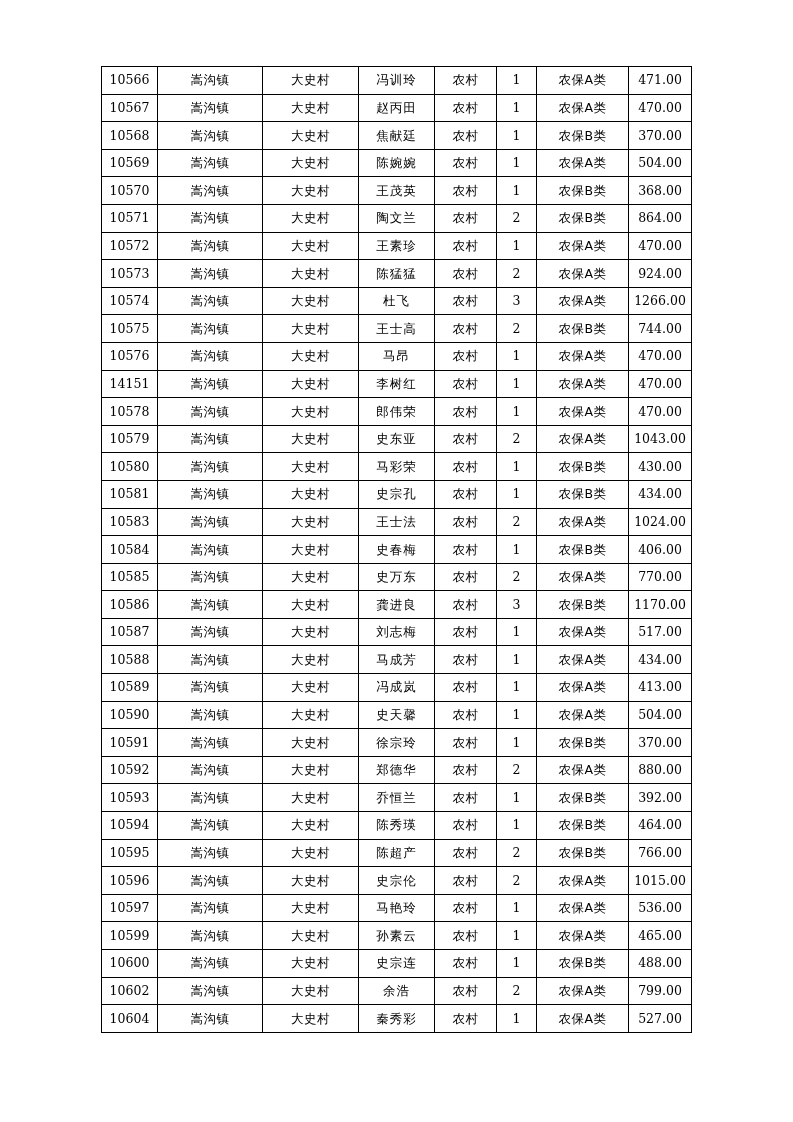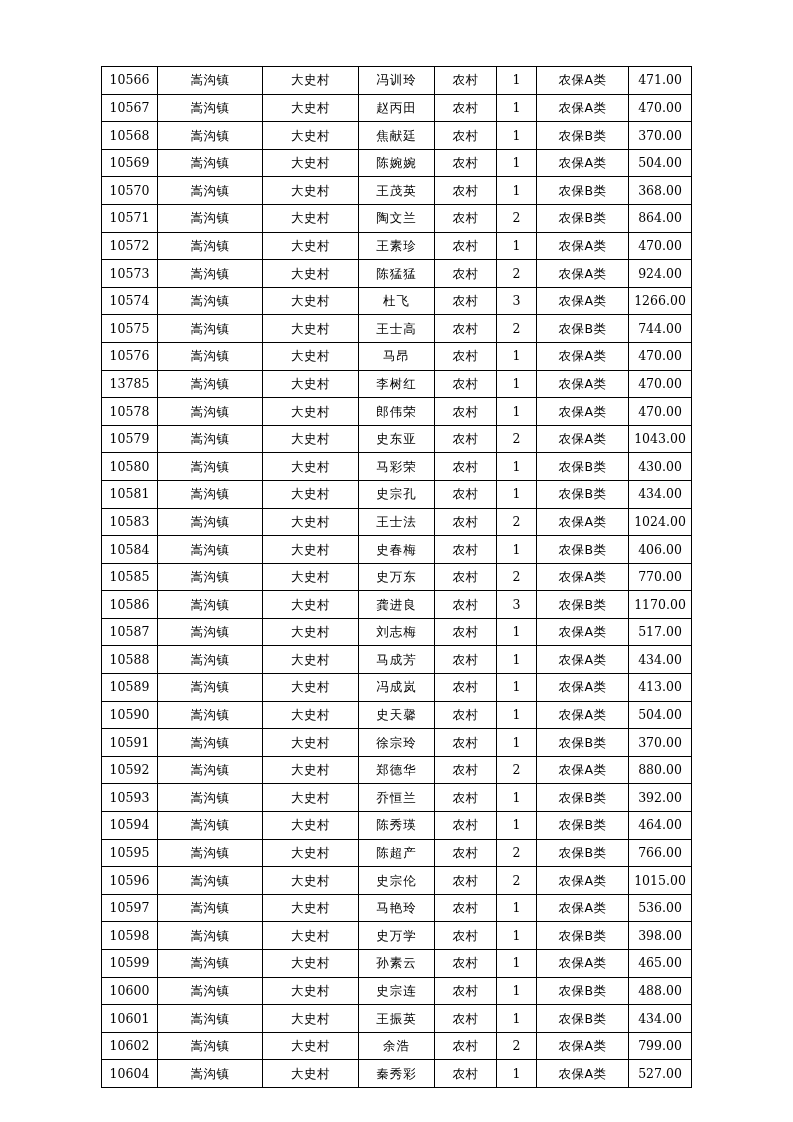--- a/index.html
+++ b/index.html
@@ -174,21 +174,21 @@
           <td class="cell-id">10576</td>
           <td class="cell-cn">嵩沟镇</td>
           <td class="cell-cn">大史村</td>
           <td class="cell-name">马昂</td>
           <td class="cell-cn">农村</td>
           <td class="cell-count">1</td>
           <td class="cell-cn">农保A类</td>
           <td class="cell-amt">470.00</td>
         </tr>
         <tr>
-          <td class="cell-id">13785</td>
+          <td class="cell-id">14151</td>
           <td class="cell-cn">嵩沟镇</td>
           <td class="cell-cn">大史村</td>
           <td class="cell-name">李树红</td>
           <td class="cell-cn">农村</td>
           <td class="cell-count">1</td>
           <td class="cell-cn">农保A类</td>
           <td class="cell-amt">470.00</td>
         </tr>
         <tr>
           <td class="cell-id">10578</td>
@@ -374,58 +374,38 @@
           <td class="cell-id">10597</td>
           <td class="cell-cn">嵩沟镇</td>
           <td class="cell-cn">大史村</td>
           <td class="cell-name">马艳玲</td>
           <td class="cell-cn">农村</td>
           <td class="cell-count">1</td>
           <td class="cell-cn">农保A类</td>
           <td class="cell-amt">536.00</td>
         </tr>
         <tr>
-          <td class="cell-id">10598</td>
-          <td class="cell-cn">嵩沟镇</td>
-          <td class="cell-cn">大史村</td>
-          <td class="cell-name">史万学</td>
-          <td class="cell-cn">农村</td>
-          <td class="cell-count">1</td>
-          <td class="cell-cn">农保B类</td>
-          <td class="cell-amt">398.00</td>
-        </tr>
-        <tr>
           <td class="cell-id">10599</td>
           <td class="cell-cn">嵩沟镇</td>
           <td class="cell-cn">大史村</td>
           <td class="cell-name">孙素云</td>
           <td class="cell-cn">农村</td>
           <td class="cell-count">1</td>
           <td class="cell-cn">农保A类</td>
           <td class="cell-amt">465.00</td>
         </tr>
         <tr>
           <td class="cell-id">10600</td>
           <td class="cell-cn">嵩沟镇</td>
           <td class="cell-cn">大史村</td>
           <td class="cell-name">史宗连</td>
           <td class="cell-cn">农村</td>
           <td class="cell-count">1</td>
           <td class="cell-cn">农保B类</td>
           <td class="cell-amt">488.00</td>
-        </tr>
-        <tr>
-          <td class="cell-id">10601</td>
-          <td class="cell-cn">嵩沟镇</td>
-          <td class="cell-cn">大史村</td>
-          <td class="cell-name">王振英</td>
-          <td class="cell-cn">农村</td>
-          <td class="cell-count">1</td>
-          <td class="cell-cn">农保B类</td>
-          <td class="cell-amt">434.00</td>
         </tr>
         <tr>
           <td class="cell-id">10602</td>
           <td class="cell-cn">嵩沟镇</td>
           <td class="cell-cn">大史村</td>
           <td class="cell-name">余浩</td>
           <td class="cell-cn">农村</td>
           <td class="cell-count">2</td>
           <td class="cell-cn">农保A类</td>
           <td class="cell-amt">799.00</td>

